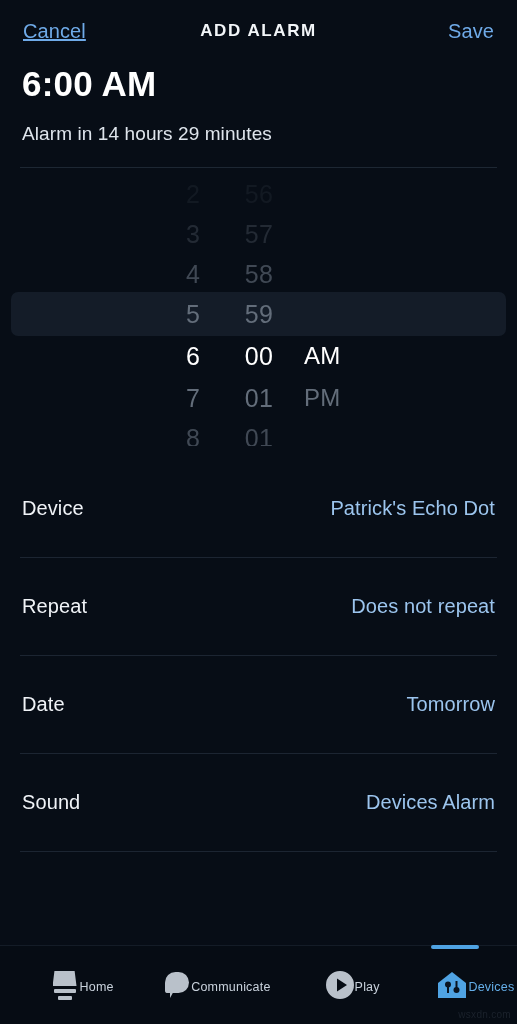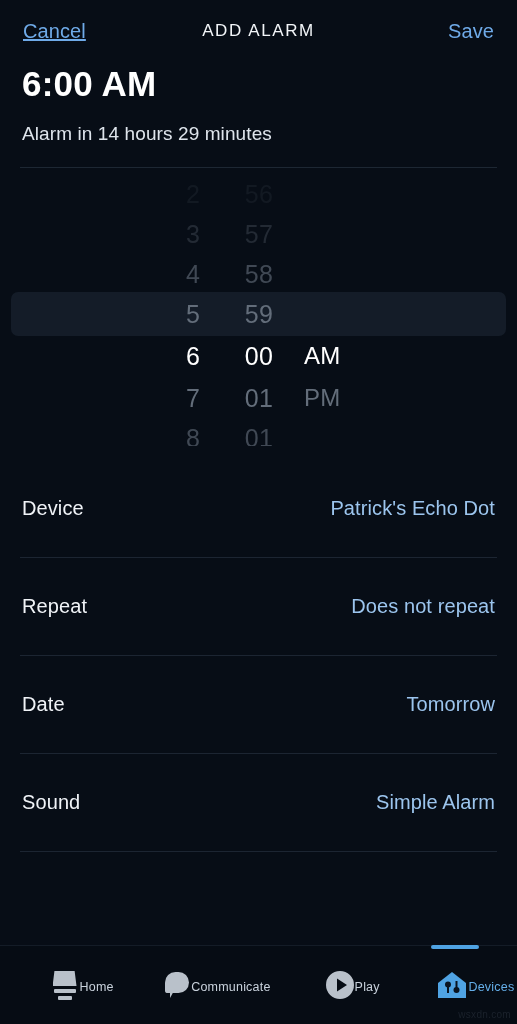--- a/index.html
+++ b/index.html
@@ -29,21 +29,21 @@
     letter-spacing:.1px;
     background:none; border:none;
     cursor:pointer;
     font-family:"Liberation Sans", sans-serif;
   }
   .topbar-cancel { position:absolute; left:23px; top:20px;text-decoration:underline; }
   .topbar-save   { position:absolute; right:23px; top:20px; }
   .topbar-title {
     position:absolute; left:0; right:0; top:21px;
     text-align:center;
-    font-size:17px; font-weight:normal;
+    font-size:17px; font-weight:bold;
     letter-spacing:1.6px;
     color:#f2f5f8;
   }
 
   
   .summary { padding:0 22px; flex:0 0 auto; }
   .summary-time {
     font-size:35px; font-weight:bold;
     color:#ffffff;
     letter-spacing:.2px;
@@ -292,21 +292,21 @@
     <div class="row-sep"></div>
 
     <div class="row">
       <span class="row-label">Date</span>
       <span class="row-value">Tomorrow</span>
     </div>
     <div class="row-sep"></div>
 
     <div class="row">
       <span class="row-label">Sound</span>
-      <span class="row-value">Simple Alarm</span>
+      <span class="row-value">Devices Alarm</span>
     </div>
     <div class="row-sep"></div>
 
   </div>
 
   <div class="nav">
 
     <div class="nav-item">
       <div class="nav-icon">
         <div class="ic-home">

